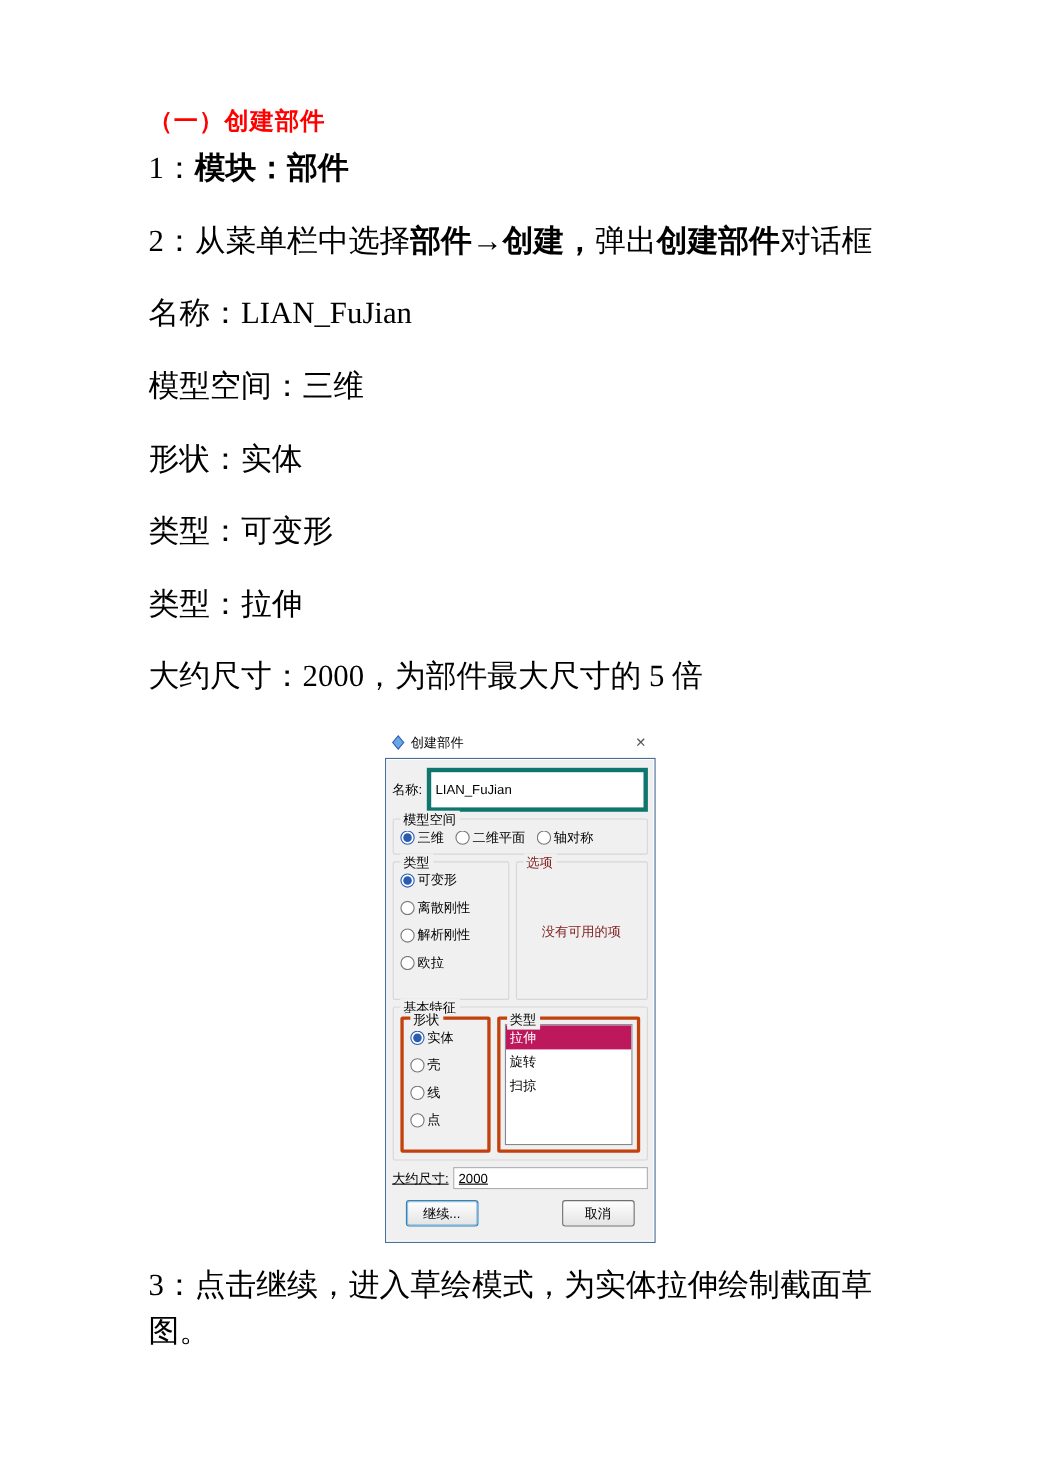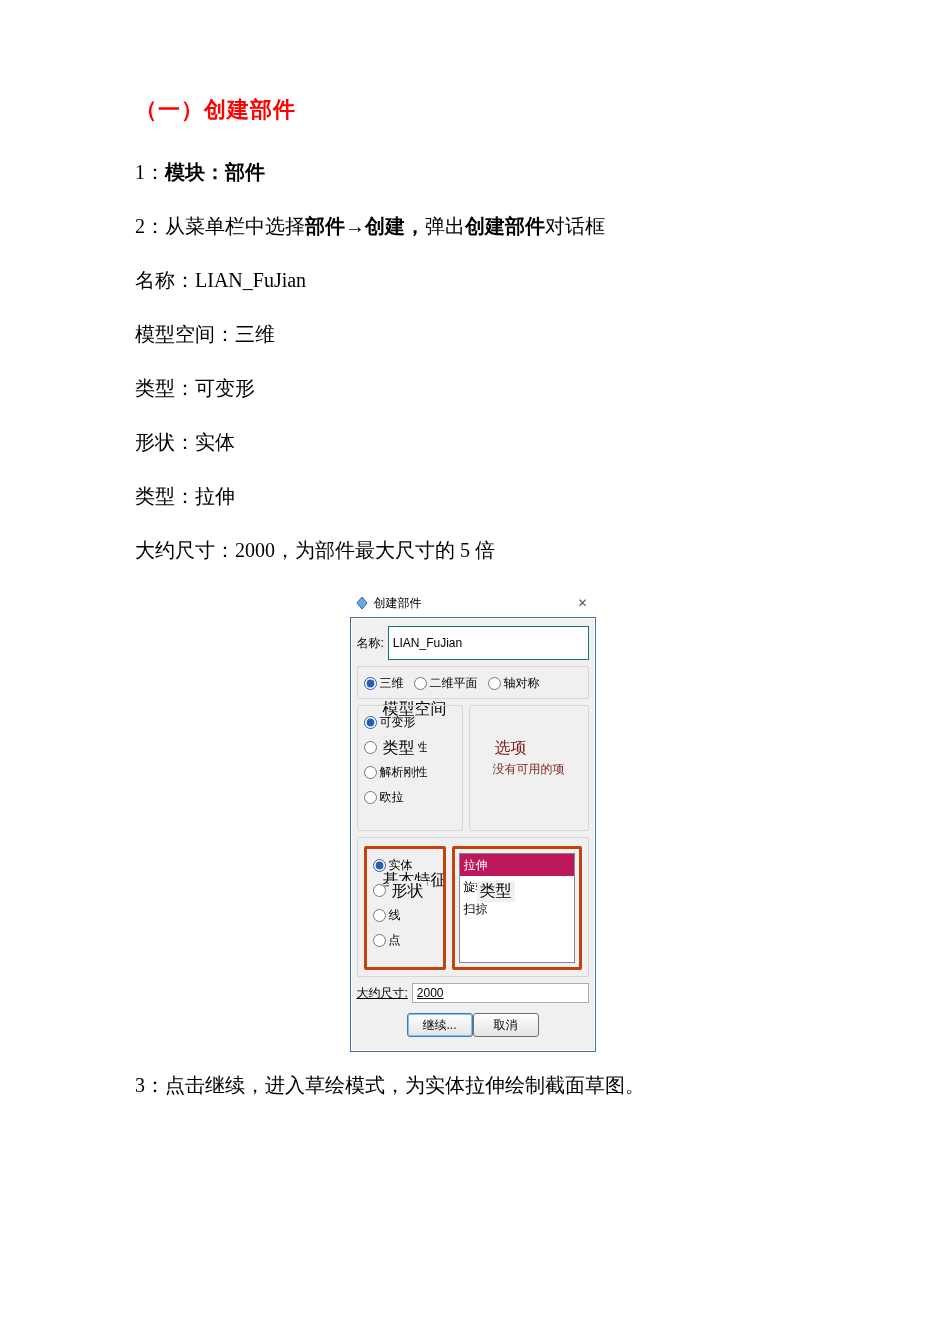--- a/index.html
+++ b/index.html
@@ -10,25 +10,25 @@
     width: 945px;
   }
   .page {
     padding: 95px 135px 40px 135px;
     box-sizing: border-box;
   }
   .heading-red {
     color: #ff0000;
     font-size: 22px;
     font-weight: bold;
-    margin-bottom: 32px;
+    margin-bottom: 8px;
     letter-spacing: 1px;
   }
   .para {
-    font-size: 20px;
+    font-size: 28px;
     color: #000;
     margin-bottom: 24px;
     line-height: 1.5;
   }
   .para .bold { font-weight: bold; }
   .dialog-wrap {
     display: flex;
     justify-content: center;
     margin: 4px 0 18px 0;
   }
@@ -75,44 +75,43 @@
   .name-row {
     display: flex;
     align-items: center;
     gap: 4px;
     margin-bottom: 6px;
   }
   .name-row label { white-space: nowrap; }
   .name-input {
     flex: 1;
     height: 20px;
-    border: 1px solid #0f766e;
+    border: 4px solid #0f766e;
     background: #fff;
     padding: 16px 4px;
     font-size: 12px;
     font-family: inherit;
     box-sizing: border-box;
   }
 
   
   .group {
     border: 1px solid #d6d6d6;
     border-radius: 2px;
     padding: 8px 6px 6px 6px;
     margin-bottom: 6px;
     position: relative;
   }
   .group-legend {
     position: absolute;
     top: -8px;
-    left: 22px;
+    left: 6px;
     background: #f0f0f0;
     padding: 0 3px;
-    font-size: 16px;
-    margin-top: 40px;
+    font-size: 12px;
   }
   .radio-row {
     display: flex;
     align-items: flex-start;
     gap: 10px;
     flex-wrap: nowrap;
   }
   .radio-row.vertical {
     flex-direction: column;
     align-items: flex-start;
@@ -186,21 +185,21 @@
     border: 1px solid #abadb3;
     background: #fff;
     padding: 0 4px;
     font-size: 12px;
     font-family: inherit;
     box-sizing: border-box;
   }
 
   .button-row {
     display: flex;
-    justify-content: center;
+    justify-content: space-between;
     margin-top: 10px;
     padding: 0 12px;
   }
   .btn {
     width: 66px;
     height: 24px;
     border: 1px solid #707070;
     background: linear-gradient(#fefefe, #e4e4e4);
     font-size: 12px;
     font-family: inherit;
@@ -223,22 +222,22 @@
   <div class="para">
     <span>1：</span><span class="bold">模块：部件</span>
   </div>
 
   <div class="para">
     <span>2：</span><span>从菜单栏中选择</span><span class="bold">部件→创建，</span><span>弹出</span><span class="bold">创建部件</span><span>对话框</span>
   </div>
 
   <div class="para">名称：LIAN_FuJian</div>
   <div class="para">模型空间：三维</div>
+  <div class="para">形状：实体</div>
   <div class="para">类型：可变形</div>
-  <div class="para">形状：实体</div>
   <div class="para">类型：拉伸</div>
   <div class="para">
     <span>大约尺寸：</span><span>2000</span><span>，为部件最大尺寸的 5 倍</span>
   </div>
 
   <div class="dialog-wrap">
     <div class="dialog">
       <div class="titlebar">
         <span class="titlebar-icon">
           <svg width="14" height="14" viewBox="0 0 14 14">

